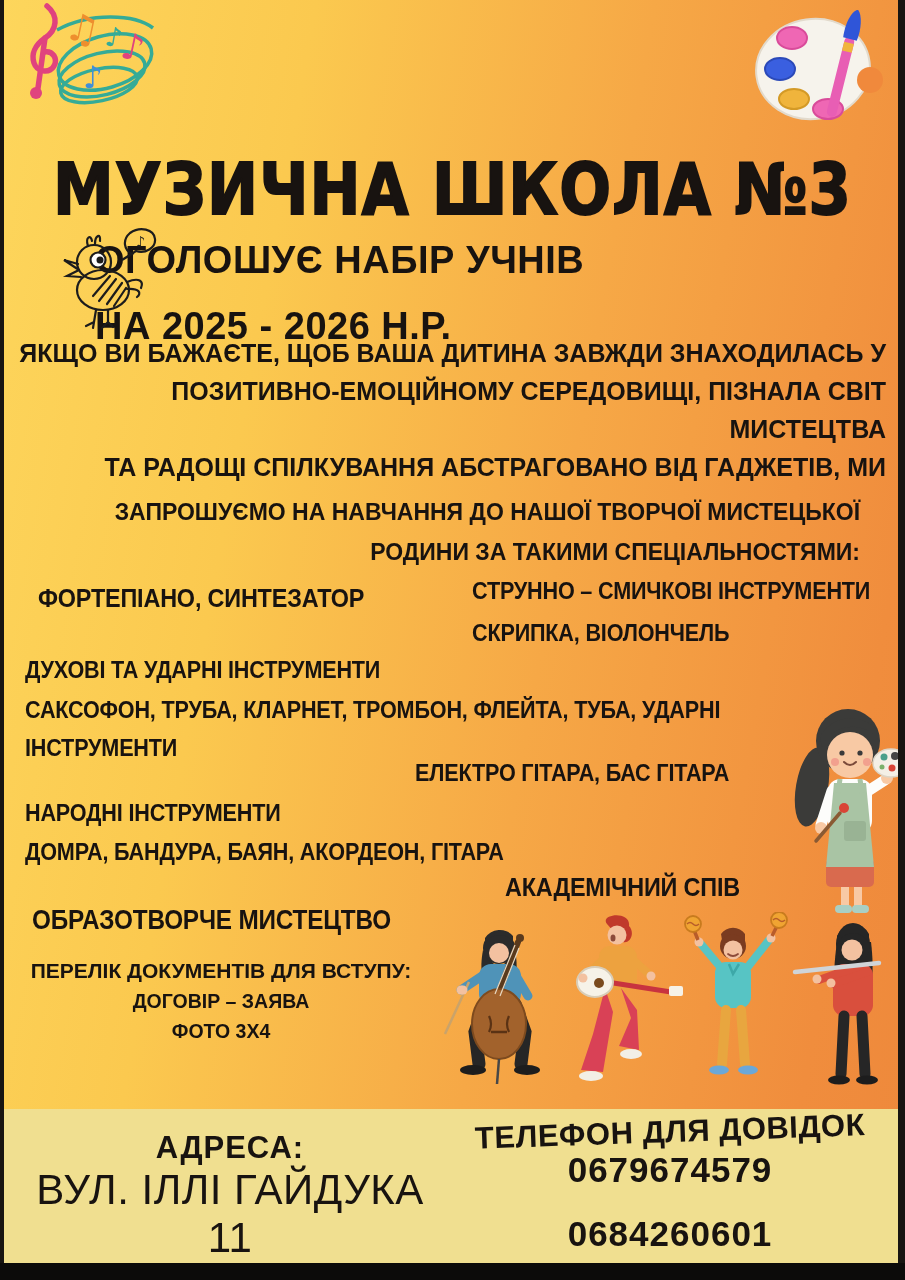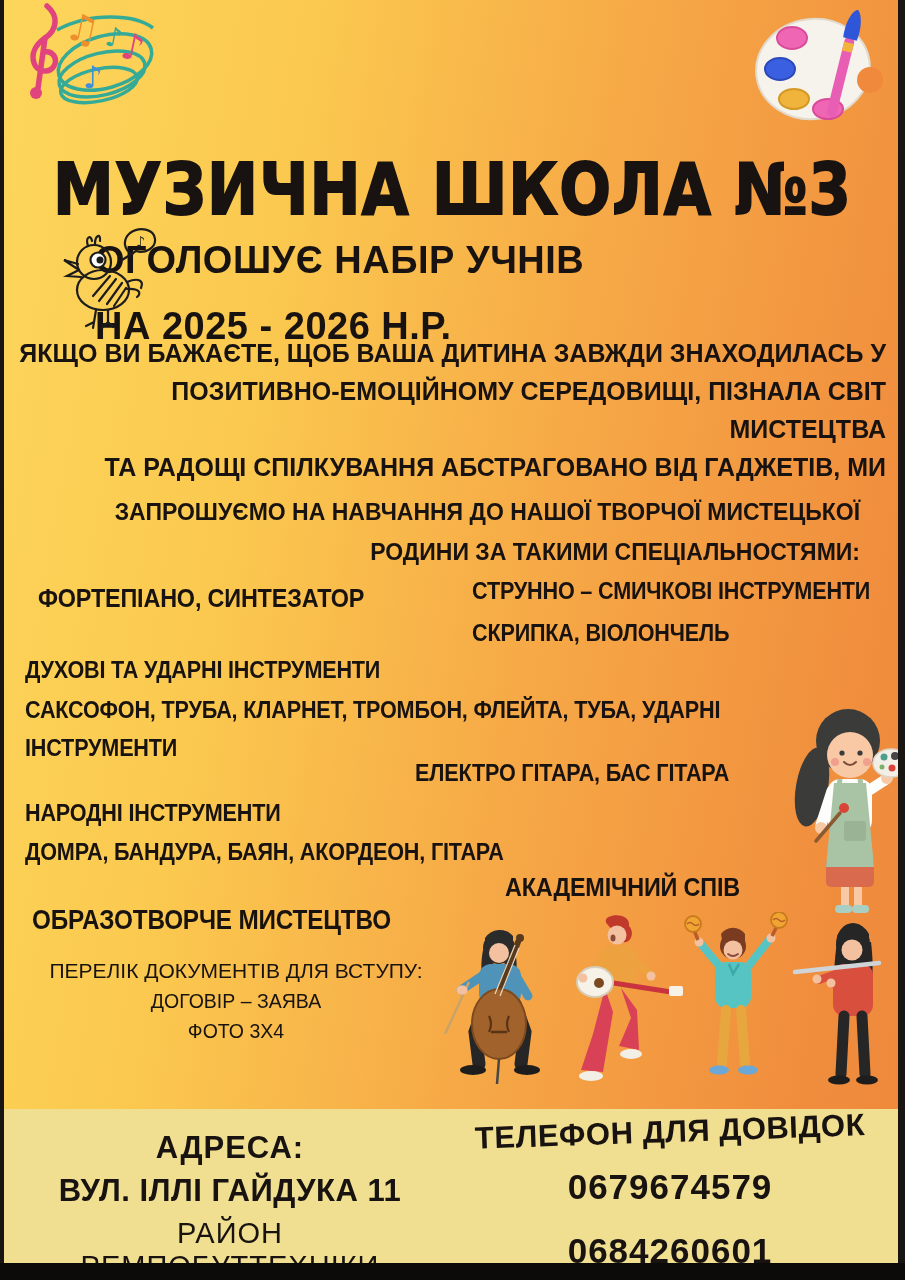--- a/index.html
+++ b/index.html
@@ -15,31 +15,31 @@
   .title{
     left:0;top:148px;width:100%;text-align:center;
     font-family:"DejaVu Sans",sans-serif;font-weight:900;font-size:61px;letter-spacing:1px;
     transform:scaleY(1.16);transform-origin:center top;-webkit-text-stroke:1.6px #181310;
     color:#181310;white-space:nowrap;
   }
   .sub{left:95px;width:760px;text-align:left;font-weight:bold;font-size:38px;letter-spacing:.5px;}
   .intro{left:18px;top:334px;width:868px;text-align:right;font-weight:bold;font-size:25px;line-height:38px;}
   .invite{left:45px;top:492px;width:815px;text-align:right;font-weight:bold;font-size:23px;line-height:40px;}
   .sp{font-weight:bold;white-space:nowrap;letter-spacing:-0.2px;transform:scaleX(0.9);transform-origin:left center;font-size:24px;}
-  .docs{left:16px;top:955px;width:440px;text-align:center;font-weight:normal;}
+  .docs{left:1px;top:955px;width:440px;text-align:center;font-weight:bold;}
   .docs .h{font-size:21px;line-height:31px;}
   .docs .i{font-size:19.5px;line-height:30px;}
   .addr{left:30px;top:1130px;width:400px;text-align:center;}
   .addr .lbl{font-size:31px;font-weight:bold;letter-spacing:1px;}
-  .addr .street{font-size:31px;font-weight:bold;margin-top:7px;letter-spacing:.5px;}
+  .addr .street{font-size:42px;font-weight:normal;letter-spacing:.5px;}
   .addr .district{font-size:29px;font-weight:normal;margin-top:8px;letter-spacing:1px;}
   .phone{left:455px;top:1114px;width:430px;text-align:center;}
   .phone .lbl{font-size:31px;font-weight:bold;transform:rotate(-2deg);letter-spacing:.5px;}
   .phone .num{font-size:35px;font-weight:bold;letter-spacing:1px;}
-  .phone .n1{margin-top:17px;}
+  .phone .n1{margin-top:0;}
   .phone .n2{margin-top:24px;}
 </style>
 </head>
 <body>
 
 <div class="poster">
 
   <svg class="abs" style="left:5px;top:0;" width="160" height="135" viewBox="0 0 160 135">
     <g stroke="#35ab97" stroke-width="3.5" fill="none">
       <ellipse cx="100" cy="62" rx="48" ry="26" transform="rotate(-16 100 62)"></ellipse>

